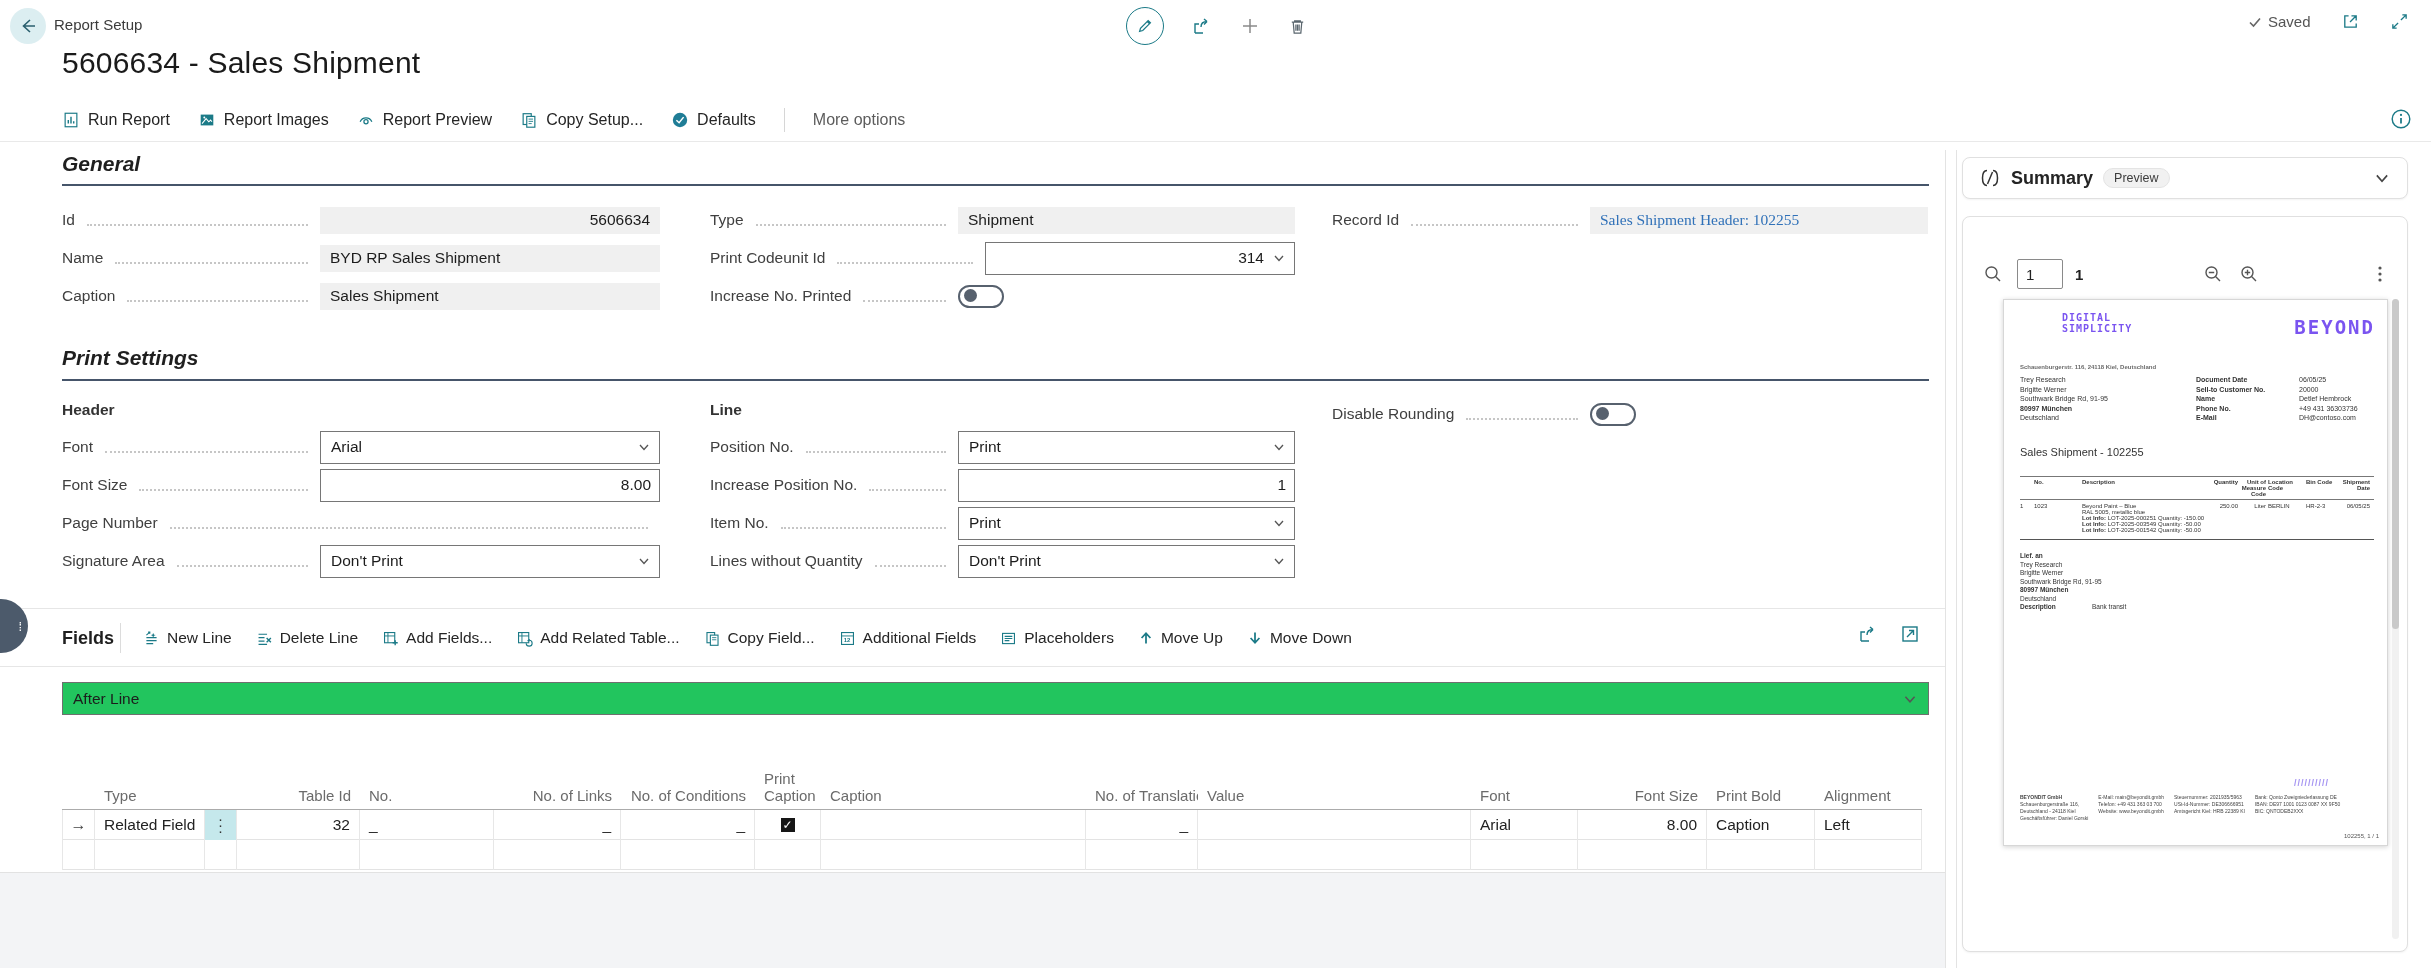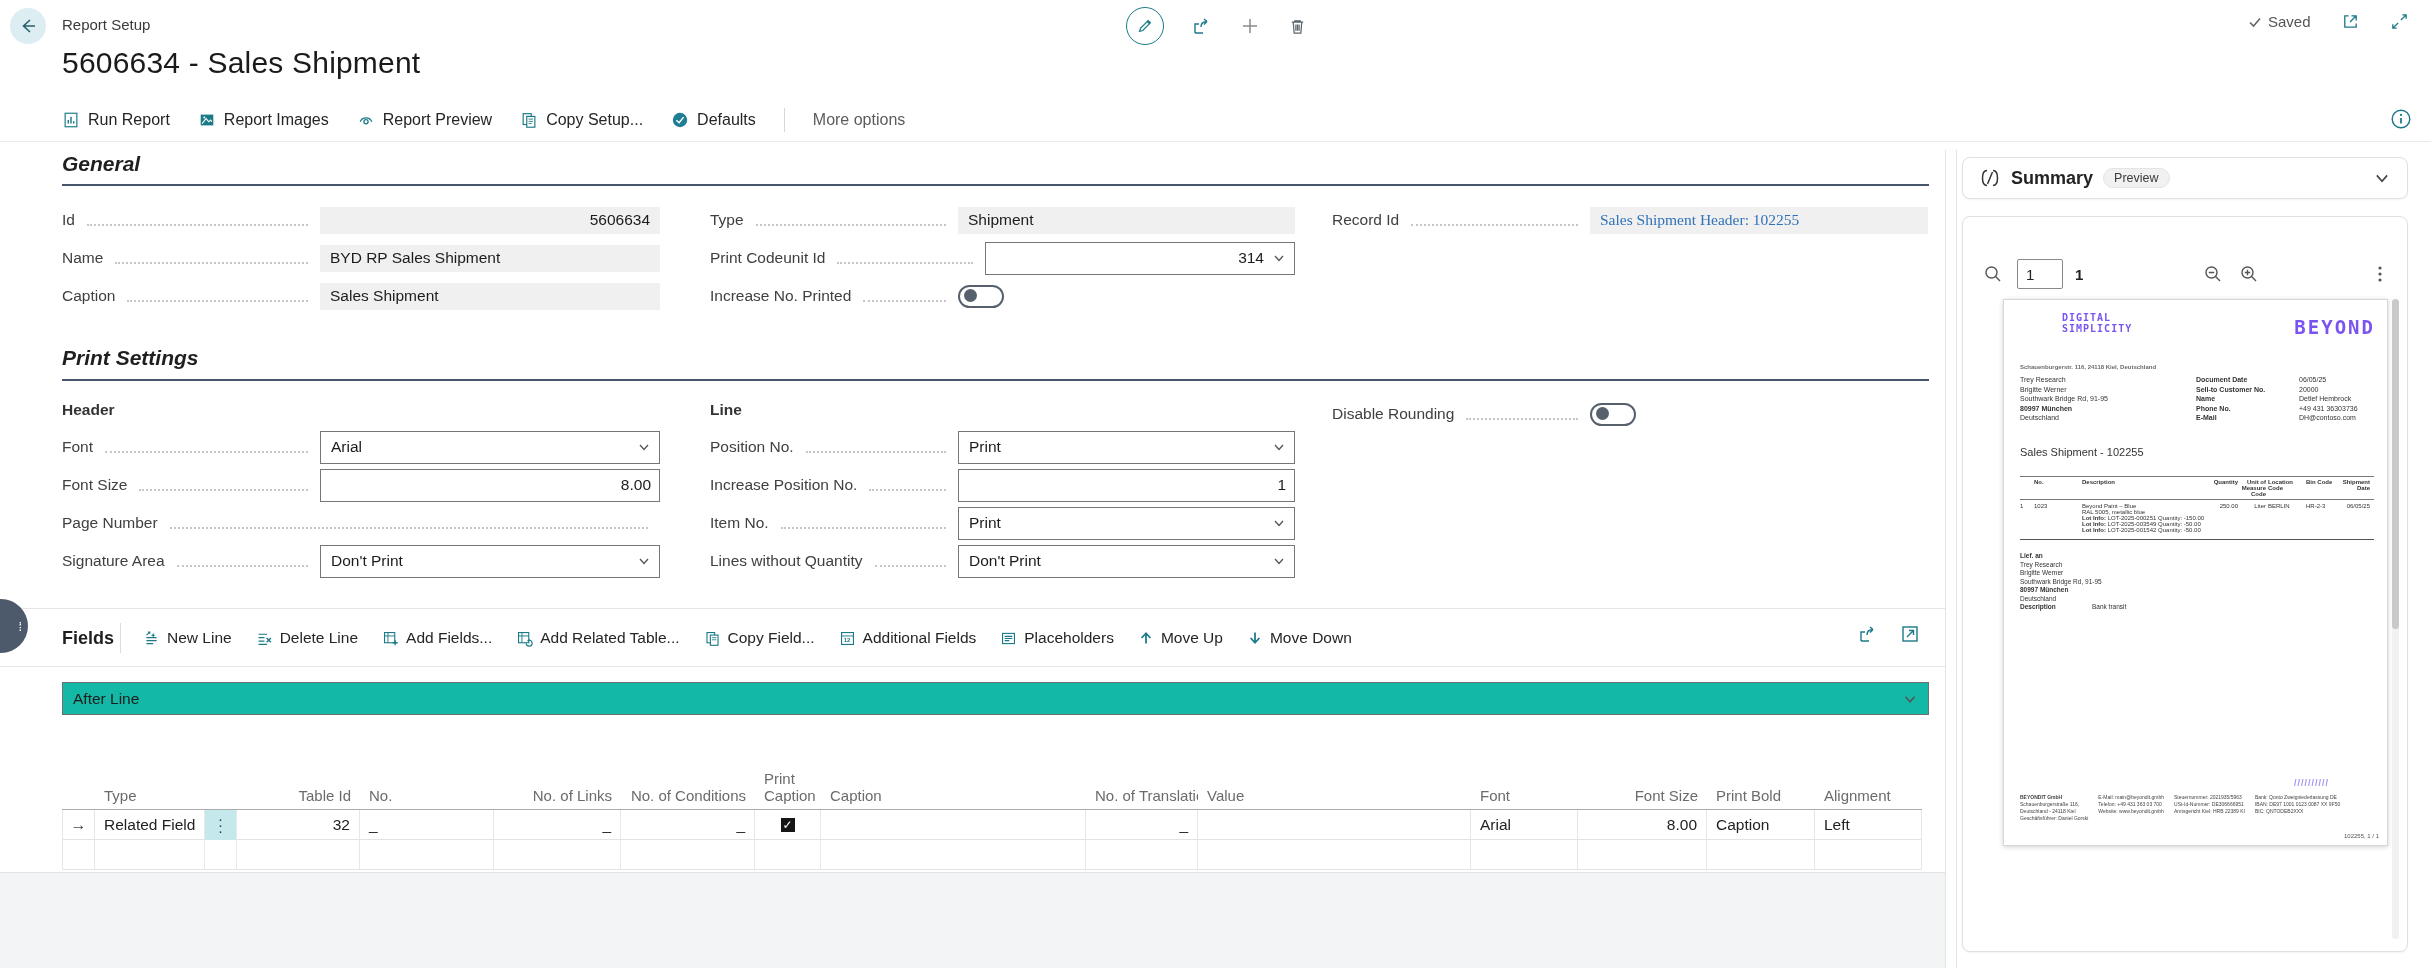--- a/index.html
+++ b/index.html
@@ -8,21 +8,21 @@
     width:2431px; height:968px; position:relative; overflow:hidden;
     background:#ffffff; color:#222;
     font-family:"Liberation Sans", sans-serif;
   }
   .abs { position:absolute; }
   svg { display:block; }
 
   
   .backbtn { left:10px; top:8px; width:36px; height:36px; border-radius:50%;
     background:#dceef1; display:flex; align-items:center; justify-content:center; cursor:pointer; }
-  .page-caption { left:62px; top:16px; font-size:15px; color:#3b3b3b;text-align:center; }
+  .page-caption { left:54px; top:16px; font-size:15px; color:#3b3b3b;text-align:center; }
   .top-center-icons { left:1126px; top:6px; display:flex; align-items:center; gap:28px; height:40px; }
   .iconbtn { display:flex; align-items:center; justify-content:center; cursor:pointer; }
   .pencil-ring { width:38px; height:38px; border:1.5px solid #1b7a87; border-radius:50%;
     display:flex; align-items:center; justify-content:center; }
   .top-right { left:2248px; top:12px; display:flex; align-items:center; gap:30px; }
   .saved { display:flex; align-items:center; gap:6px; font-size:15px; color:#555; }
 
   .page-title { left:62px; top:46px; font-size:30px; font-weight:400; color:#1a1a1a; letter-spacing:0.2px; }
 
   
@@ -64,21 +64,21 @@
   .fields-hair-top { left:0; top:608px; width:1945px; height:1px; background:#e6e6e6; }
   .fields-hair-bot { left:0; top:666px; width:1945px; height:1px; background:#e6e6e6; }
   .fieldsbar { left:62px; top:614px; height:48px; display:flex; align-items:center; }
   .fields-title { font-size:18px; font-weight:700; color:#1f1f1f; margin-right:6px; }
   .fields-vdiv { width:1px; height:30px; background:#dcdcdc; margin-right:22px; }
   .ftitem { display:flex; align-items:center; gap:7px; font-size:15.5px; color:#252525; cursor:pointer;
     margin-right:24px; white-space:nowrap; }
   .fields-right { left:1858px; top:624px; display:flex; gap:22px; }
 
   
-  .afterline { left:62px; top:682px; width:1867px; height:33px; border:1px solid #6f6f6f; background:#14b8a6;
+  .afterline { left:62px; top:682px; width:1867px; height:33px; border:1px solid #6f6f6f; background:#22c55e;
     display:flex; align-items:center; padding:0 10px; font-size:15.5px; color:#1c1c1c; cursor:pointer; }
   .afterline .sp { flex:1; }
 
   
   .grid { left:62px; top:768px; width:1860px; }
   .grow { display:flex; }
   .gh { display:flex; align-items:flex-end; height:42px; padding-bottom:5px; border-bottom:1px solid #ababab; }
   .gc { flex:none; padding:0 9px; font-size:15.5px; overflow:hidden; white-space:nowrap; }
   .ghc { color:#6b6b6b; font-size:15px; line-height:17px; }
   .r { text-align:right; }

